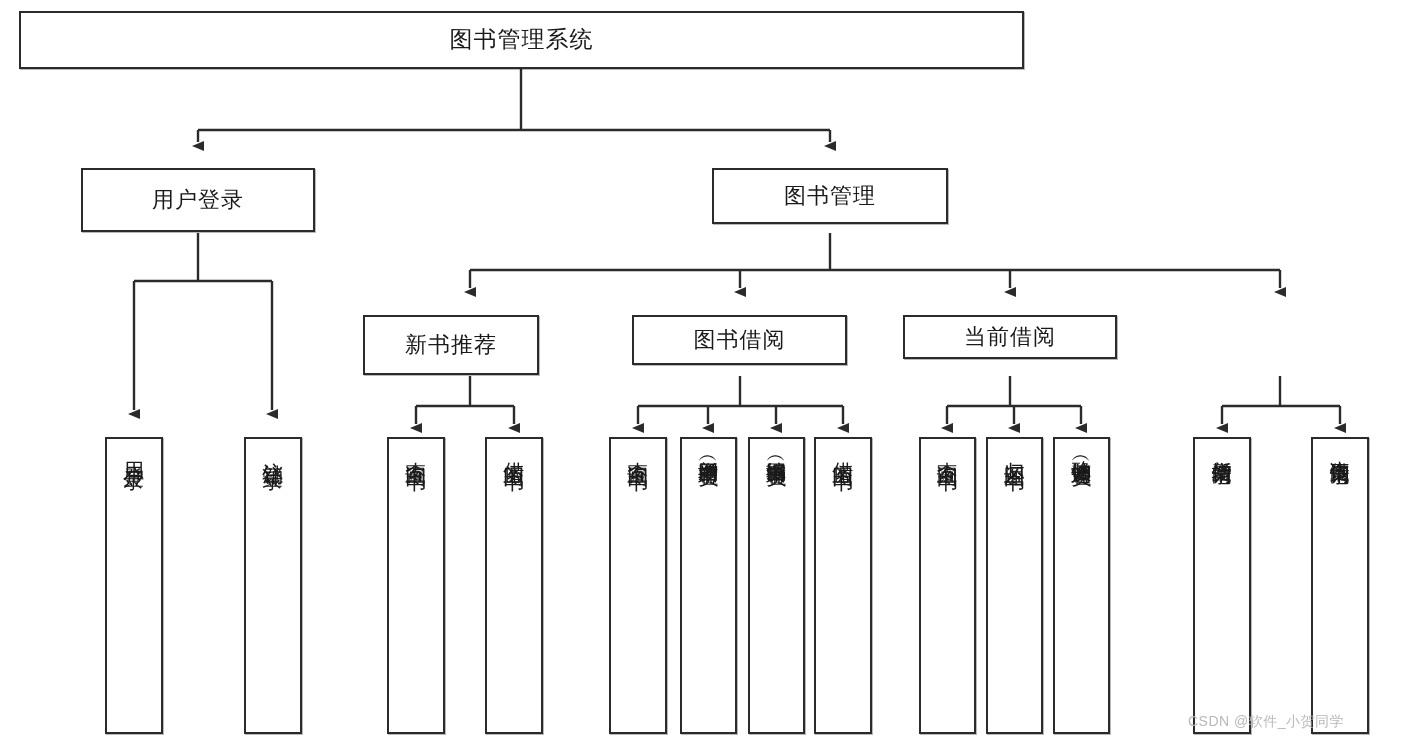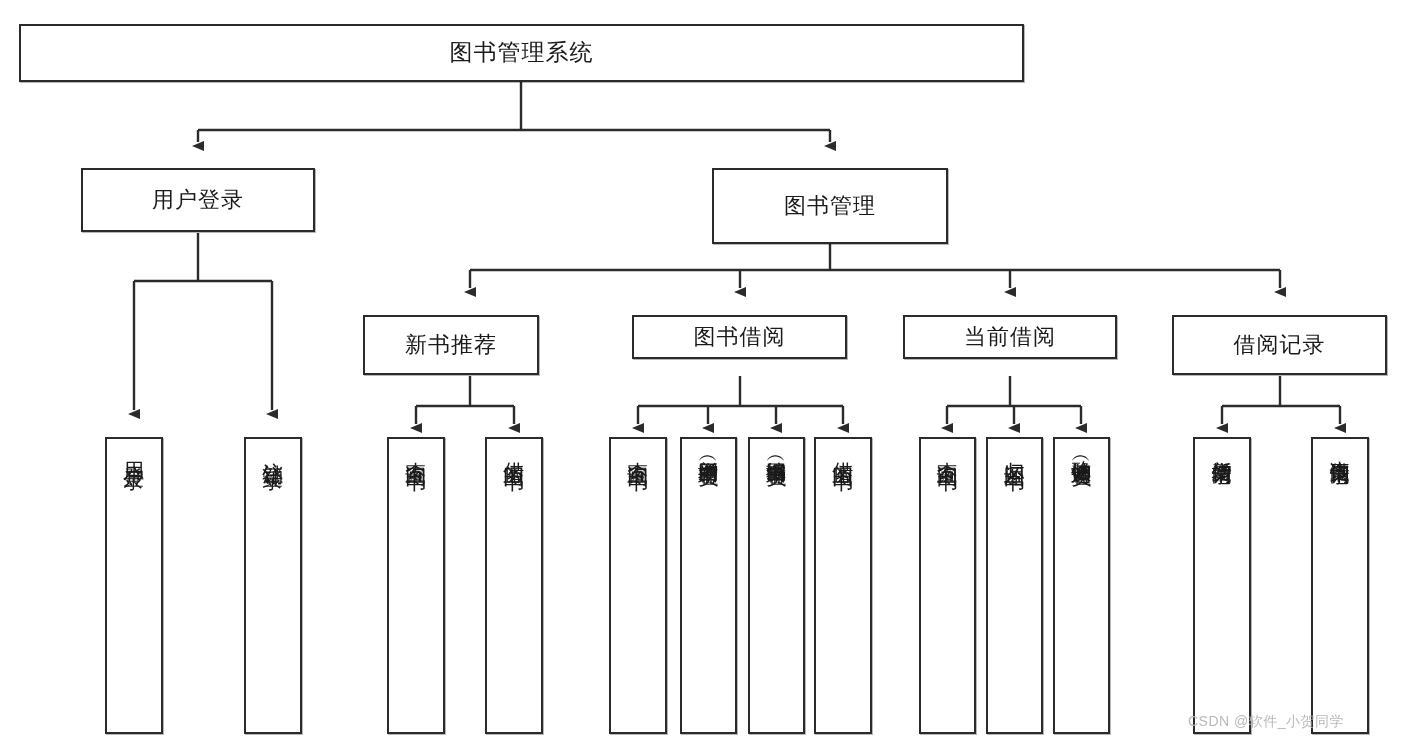--- a/index.html
+++ b/index.html
@@ -37,21 +37,20 @@
     color: #1a1a1a;
     z-index: 2;
   }
   .node.horiz {
     font-size: 22px;
     letter-spacing: 1px;
     line-height: 1.2;
   }
   .node.root {
     font-size: 23px;
-    margin-top: 13px;
   }
   
   .node.vert {
     align-items: flex-start;
     justify-content: center;
     padding-top: 6px;
   }
   .node.vert .vlabel {
     font-size: 21px;
     line-height: 1.32;
@@ -133,36 +132,33 @@
     </g>
   </svg>
 
   <div class="node horiz root" style="left:19px; top:11px; width:1005px; height:58px;">
     <span>图书管理系统</span>
   </div>
 
   <div class="node horiz" style="left:81px; top:168px; width:234px; height:64px;">
     <span>用户登录</span>
   </div>
-  <div class="node horiz" style="left:712px; top:168px; width:236px; height:76px;">
+  <div class="node horiz" style="left:712px; top:168px; width:236px; height:56px;">
     <span>图书管理</span>
   </div>
 
   <div class="node horiz" style="left:363px; top:315px; width:176px; height:60px;">
     <span>新书推荐</span>
   </div>
-  <div class="node horiz" style="left:632px; top:315px; width:215px; height:44px;">
+  <div class="node horiz" style="left:632px; top:315px; width:215px; height:50px;">
     <span>图书借阅</span>
   </div>
   <div class="node horiz" style="left:903px; top:315px; width:214px; height:44px;">
     <span>当前借阅</span>
   </div>
-  <div class="node horiz" style="left:1172px; top:315px; width:215px; height:60px;">
-    <span>借阅记录</span>
-  </div>
 
   <div class="node vert" style="left:105px; top:437px; width:58px; height:297px;">
     <span class="vlabel">用户登录</span>
   </div>
   <div class="node vert" style="left:244px; top:437px; width:58px; height:297px;">
     <span class="vlabel">注销登录</span>
   </div>
 
   <div class="node vert" style="left:387px; top:437px; width:58px; height:297px;">
     <span class="vlabel">查询图书</span>

